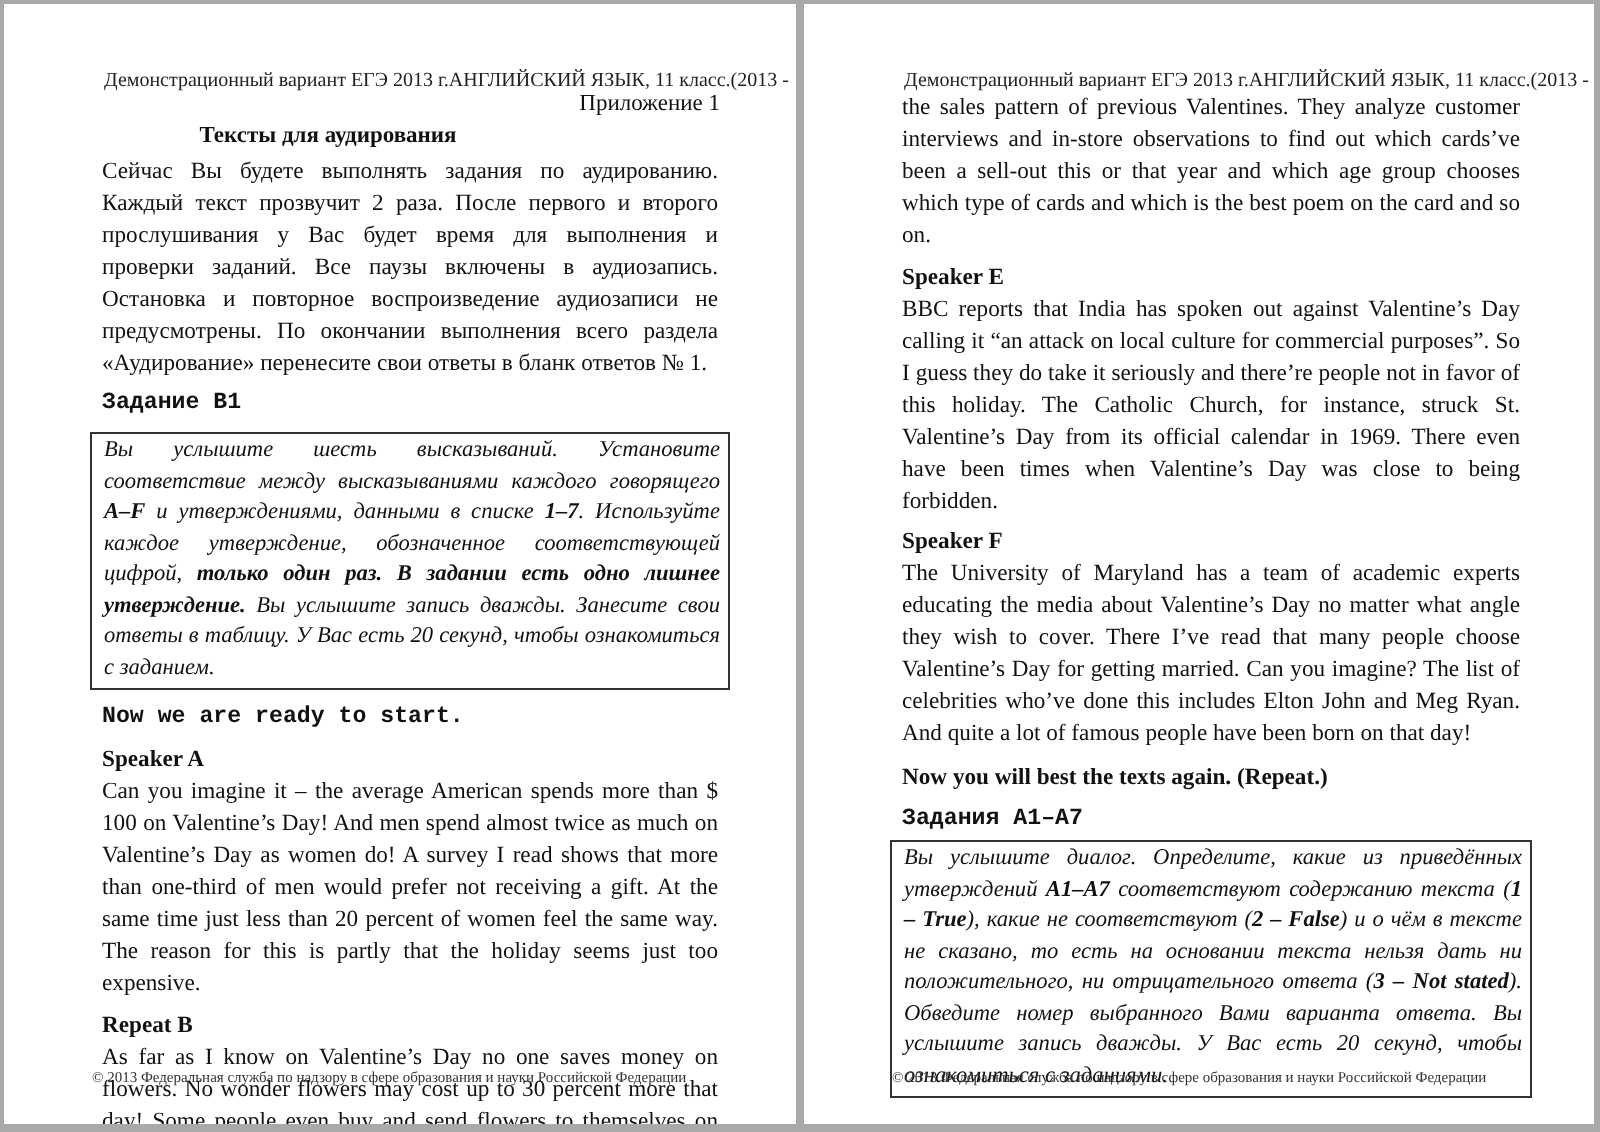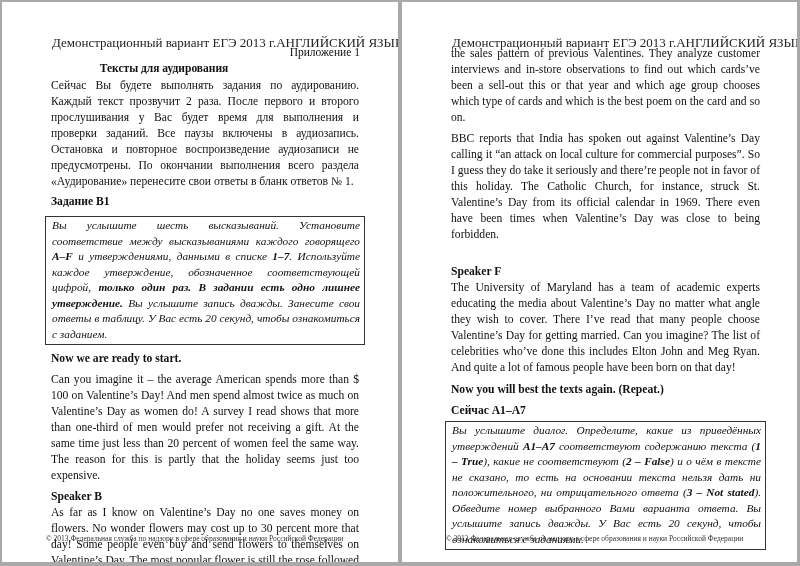--- a/index.html
+++ b/index.html
@@ -13,35 +13,35 @@
   .page {
     position: absolute; top: 2px; height: 560px; background: #ffffff;
     overflow: hidden;
   }
   .page.left { left: 2px; width: 396px; }
   .page.right { left: 402px; width: 395px; }
   .col { position: absolute; left: 49px; width: 308px; }
   .page.right .col { left: 49px; width: 309px; }
   .running-head {
     position: absolute; top: 33px; left: 50px; width: 310px;
-    font-size: 13px; white-space: nowrap; color: #222;
+    font-size: 10px; white-space: nowrap; color: #222;
     display: flex; justify-content: space-between;
   }
   .running-head span { display: inline-block; }
   .appendix {
     position: absolute; top: 44px; right: 38px;
     font-size: 11.5px; 
   }
   .title-h {
     position: absolute; top: 60px; left: 0; width: 324px; text-align: center;
     font-size: 11.5px; font-weight: bold;
   }
   p { margin: 0; font-size: 11.6px; line-height: 16px; text-align: justify; }
   .bold { font-weight: bold; }
-  .section-label { font-size: 11.6px; font-weight: bold; line-height: 16px; }
+  .section-label { font-size: 11.6px; font-weight: bold; line-height: 16px; font-family: Liberation Mono, monospace; }
   .instr-box {
     border: 1.5px solid #333; padding: 1px 4px 2px 6px;
     font-style: italic; font-size: 11.3px; line-height: 15.5px; text-align: justify;
     margin-left: -6px; margin-right: -6px;
   }
   .speaker-name { font-weight: bold; font-size: 11.6px; line-height: 16px; }
   .footer {
     position: absolute; top: 532px; left: 44px; font-size: 7.5px; color: #333;
     white-space: nowrap;
     text-align: right;
@@ -61,55 +61,57 @@
 
   <div class="col" style="top:76px;">
     <p style="text-indent:0;">Сейчас Вы будете выполнять задания по аудированию. Каждый текст прозвучит 2 раза. После первого и второго прослушивания у Вас будет время для выполнения и проверки заданий. Все паузы включены в аудиозапись. Остановка и повторное воспроизведение аудиозаписи не предусмотрены. По окончании выполнения всего раздела «Аудирование» перенесите свои ответы в бланк ответов № 1.</p>
     <div class="section-label" style="margin-top:4px;">Задание В1</div>
     <div class="instr-box" style="margin-top:6px;">
       <span>Вы услышите шесть высказываний. Установите соответствие между высказываниями каждого говорящего </span><b>A–F</b><span> и утверждениями, данными в списке </span><b>1–7</b><span>. Используйте каждое утверждение, обозначенное соответствующей цифрой, </span><b>только один раз. В задании есть одно лишнее утверждение.</b><span> Вы услышите запись дважды. Занесите свои ответы в таблицу. У Вас есть 20 секунд, чтобы ознакомиться с заданием.</span>
     </div>
     <div class="section-label" style="margin-top:6px;">Now we are ready to start.</div>
 
     <div style="margin-top:5px;">
+      <div class="speaker-name">Speaker A</div>
       <p>Can you imagine it – the average American spends more than $ 100 on Valentine’s Day! And men spend almost twice as much on Valentine’s Day as women do! A survey I read shows that more than one-third of men would prefer not receiving a gift. At the same time just less than 20 percent of women feel the same way. The reason for this is partly that the holiday seems just too expensive.</p>
     </div>
     <div style="margin-top:5px;">
-      <div class="speaker-name">Speaker B</div>
+      <div class="speaker-name">Repeat B</div>
       <p>As far as I know on Valentine’s Day no one saves money on flowers. No wonder flowers may cost up to 30 percent more that day! Some people even buy and send flowers to themselves on Valentine’s Day. The most popular flower is still the rose followed by lilies and violets. The colours of flowers are very important as they speak about your feelings and emotions, but many people just don’t pay attention to that and buy whatever they find nice and suitable.</p>
     </div>
 
   </div>
 
   <div class="footer">© 2013 Федеральная служба по надзору в сфере образования и науки Российской Федерации</div>
 </div>
 
 <div class="page right">
   <div class="running-head">
     <span>Демонстрационный вариант ЕГЭ 2013 г.</span>
     <span>АНГЛИЙСКИЙ ЯЗЫК, 11 класс.</span>
     <span>(2013 - 20 / 29)</span>
   </div>
 
   <div class="col" style="top:44px;">
     <p>the sales pattern of previous Valentines. They analyze customer interviews and in-store observations to find out which cards’ve been a sell-out this or that year and which age group chooses which type of cards and which is the best poem on the card and so on.</p>
 
     <div style="margin-top:5px;">
+      <div class="speaker-name">Speaker E</div>
       <p>BBC reports that India has spoken out against Valentine’s Day calling it “an attack on local culture for commercial purposes”. So I guess they do take it seriously and there’re people not in favor of this holiday. The Catholic Church, for instance, struck St. Valentine’s Day from its official calendar in 1969. There even have been times when Valentine’s Day was close to being forbidden.</p>
     </div>
-    <div style="margin-top:21px;">
+    <div style="margin-top:4px;">
       <div class="speaker-name">Speaker F</div>
       <p>The University of Maryland has a team of academic experts educating the media about Valentine’s Day no matter what angle they wish to cover. There I’ve read that many people choose Valentine’s Day for getting married. Can you imagine? The list of celebrities who’ve done this includes Elton John and Meg Ryan. And quite a lot of famous people have been born on that day!</p>
     </div>
 
     <div style="margin-top:6px;">
       <p class="bold">Now you will best the texts again. (Repeat.)</p>
     </div>
 
-    <div class="section-label" style="margin-top:5px;">Сейчас А1–А7</div>
+    <div class="section-label" style="margin-top:5px;">Задания А1–А7</div>
     <div class="instr-box" style="margin-top:2px;">
       <span>Вы услышите диалог. Определите, какие из приведённых утверждений </span><b>А1–А7</b><span> соответствуют содержанию текста (</span><b>1 – True</b><span>), какие не соответствуют (</span><b>2 – False</b><span>) и о чём в тексте не сказано, то есть на основании текста нельзя дать ни положительного, ни отрицательного ответа (</span><b>3 – Not stated</b><span>). Обведите номер выбранного Вами варианта ответа. Вы услышите запись дважды. У Вас есть 20 секунд, чтобы ознакомиться с заданиями.</span>
     </div>
 
   </div>
 
   <div class="footer">© 2013 Федеральная служба по надзору в сфере образования и науки Российской Федерации</div>
 </div>
 
 </body></html>

